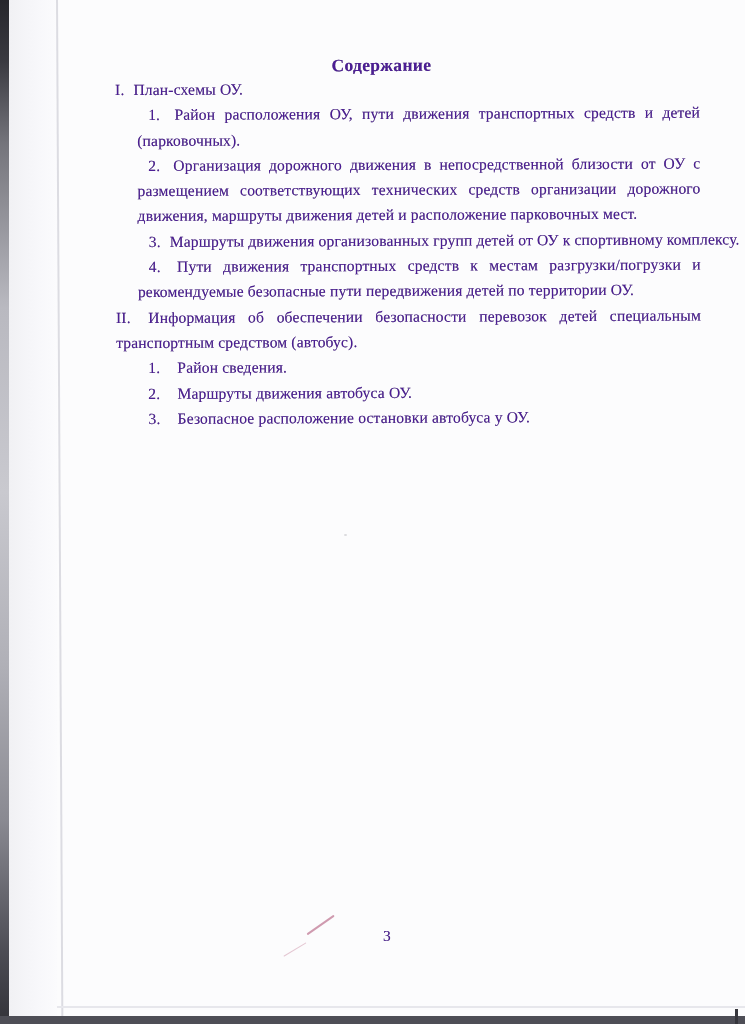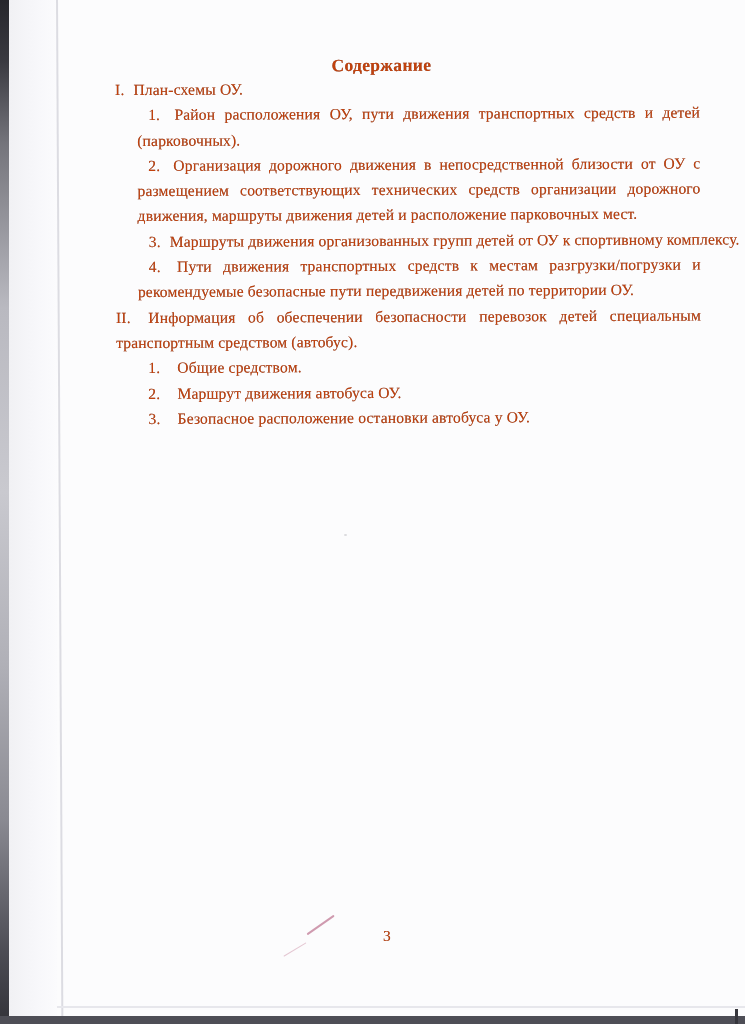--- a/index.html
+++ b/index.html
@@ -3,21 +3,21 @@
 <meta charset="utf-8">
 <style>
   html, body { margin: 0; padding: 0; background: #e9e9ec; }
   .sheet {
     position: relative;
     width: 745px;
     height: 1024px;
     background: #fcfcfd;
     overflow: hidden;
     font-family: "Liberation Serif", "DejaVu Serif", serif;
-    color: #c2410c;
+    color: #4c1d95;
   }
 
   
   .edge-left-dark {
     position: absolute; left: 0; top: 0; width: 9px; height: 100%;
     background: linear-gradient(180deg,
       #26262c 0%, #3a3a41 6%, #74747b 14%, #b9b9c0 30%,
       #c9c9cf 48%, #b0b0b7 65%, #8a8a92 80%, #4c4c54 93%, #333339 100%);
   }
   .edge-left-shadowcol {
@@ -141,25 +141,25 @@
     <div class="row pad-cont oneline"><span>рекомендуемые безопасные пути передвижения детей по территории ОУ.</span></div>
 
     <div class="row just">
       <span class="num-p">II.</span>
       <span>Информация об обеспечении безопасности перевозок детей специальным</span>
     </div>
     <div class="row oneline"><span>транспортным средством (автобус).</span></div>
 
     <div class="row pad-li oneline">
       <span class="num-li">1.</span>
-      <span>Общие средством.</span>
+      <span>Район сведения.</span>
     </div>
     <div class="row pad-li oneline">
       <span class="num-li">2.</span>
-      <span>Маршрут движения автобуса ОУ.</span>
+      <span>Маршруты движения автобуса ОУ.</span>
     </div>
     <div class="row pad-li oneline">
       <span class="num-li">3.</span>
       <span>Безопасное расположение остановки автобуса у ОУ.</span>
     </div>
 
   </div>
 
   <div class="page-number">3</div>
 

